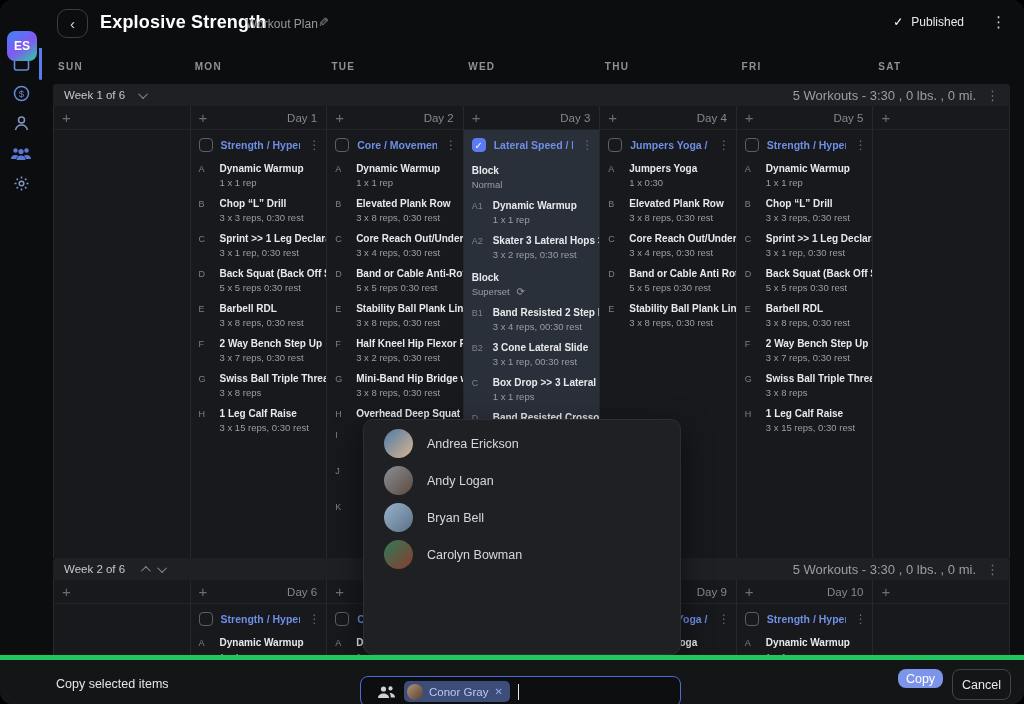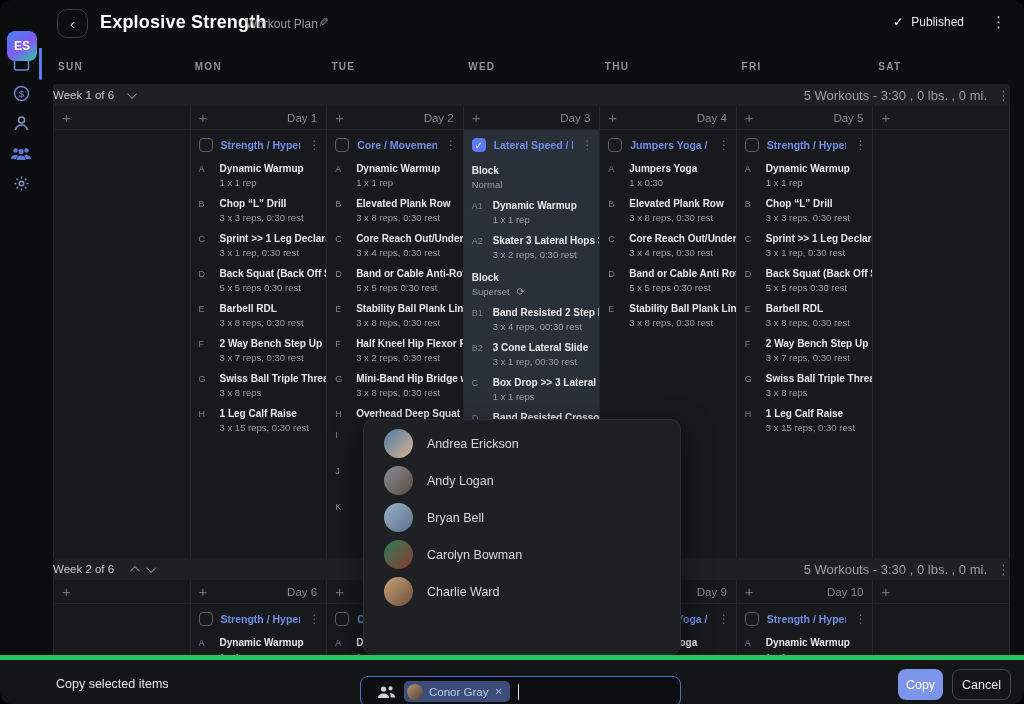--- a/index.html
+++ b/index.html
@@ -25,21 +25,21 @@
   .side-item { position:relative; width:42px; height:30px; margin-bottom:0; display:flex; align-items:center; justify-content:center; cursor:pointer; }
   .side-item svg { display:block; }
   .active-bar { position:absolute; right:0; top:-2px; width:3px; height:34px; background:#5d7bf0; border-radius:2px; }
 
   
   #main { position:absolute; left:42px; top:48px; right:0; bottom:49px; background:#0c0d0f; overflow:hidden; }
   #weekday-row { display:grid; grid-template-columns:repeat(7,1fr); margin:0 14px 0 11px; height:36px; align-items:center; }
   .wd { color:#8e9196; font-size:10px; font-weight:bold; letter-spacing:1.3px; padding-left:5px; }
 
   .week-toolbar { margin:0 14px 0 11px; height:22px; background:#1e2024; border-radius:3px 3px 0 0;
-                  display:flex; align-items:center; padding:0 0; }
+                  display:flex; align-items:center; padding:0 11px; }
   .week-label { color:#c6c8cc; font-size:11.5px; margin-right:10px; }
   .chev { display:inline-block; width:7px; height:7px; border-left:1.5px solid #8a8d93; border-bottom:1.5px solid #8a8d93; margin:0 6px; cursor:pointer; }
   .chev.down { transform:rotate(-45deg) translateY(-2px); }
   .chev.up { transform:rotate(135deg) translateY(-2px); }
   .week-spacer { flex:1; }
   .week-summary { color:#9b9ea4; font-size:13px; }
   .week-kebab { color:#777a80; font-size:13px; margin-left:10px; cursor:pointer; }
 
   .grid { display:grid; grid-template-columns:repeat(7,1fr); margin:0 14px 0 11px; background:#17191d; border-left:1px solid #26282c; }
   .grid.g1 { height:452px; }
@@ -80,21 +80,21 @@
   #bottom-bar { position:absolute; left:0; bottom:0; width:100%; height:49px; background:#141517; border-top:5px solid #22c55e; z-index:60; }
   #copy-label { position:absolute; left:56px; top:17px; color:#e4e5e7; font-size:12.5px; }
   #assign-input { position:absolute; left:360px; top:16px; width:321px; height:31px; background:#0d0e10;
                   border:1px solid #4d6bd6; border-radius:8px; display:flex; align-items:center; padding:0 16px; gap:8px; cursor:text; }
   #people-icon { flex:none; display:flex; }
   .chip { background:#3c4d78; border-radius:5px; height:21px; display:flex; align-items:center; gap:6px; padding:0 7px 0 3px; }
   .chip .avatar { width:16px; height:16px; }
   .chip-name { color:#b9c9f2; font-size:11.5px; }
   .chip-x { color:#93a8e4; font-size:10px; cursor:pointer; }
   .caret { width:1px; height:16px; background:#e8e9eb; }
-  #copy-btn { position:absolute; left:898px; top:9px; width:45px; height:31px; background:#7c95ea; border:none; border-radius:8px;
+  #copy-btn { position:absolute; left:898px; top:9px; width:45px; height:19px; background:#7c95ea; border:none; border-radius:8px;
               color:#fff; font-size:12.5px; cursor:pointer; font-family:inherit; }
   #cancel-btn { position:absolute; left:952px; top:9px; width:59px; height:31px; background:transparent; border:1px solid #43454b;
                border-radius:8px; color:#e8e9eb; font-size:12.5px; cursor:pointer; font-family:inherit; }
 </style>
 </head>
 <body>
 
 <div id="frame">
 
   <div id="app-header">
@@ -654,24 +654,20 @@
         <span class="avatar" style="background: linear-gradient(135deg, rgb(138, 143, 150), rgb(91, 74, 63));"></span>
         <span class="user-name">Andy Logan</span>
       </div>
       <div class="user-item">
         <span class="avatar" style="background: linear-gradient(135deg, rgb(154, 179, 201), rgb(90, 112, 138));"></span>
         <span class="user-name">Bryan Bell</span>
       </div>
       <div class="user-item">
         <span class="avatar" style="background: linear-gradient(135deg, rgb(47, 122, 87), rgb(138, 59, 47));"></span>
         <span class="user-name">Carolyn Bowman</span>
-      </div>
-      <div class="user-item">
-        <span class="avatar" style="background: linear-gradient(135deg, rgb(199, 161, 121), rgb(110, 79, 56));"></span>
-        <span class="user-name">Charlie Ward</span>
       </div>
     </div>
 
   <div id="bottom-bar">
     <div id="copy-label">Copy selected items</div>
     <div id="assign-input">
       <span id="people-icon">
         <svg width="19" height="14" viewBox="0 0 19 14" fill="#cfd1d4">
           <circle cx="6.5" cy="4" r="2.6"></circle>
             <path d="M1 13c0-3 2.5-4.6 5.5-4.6S12 10 12 13z"></path>

